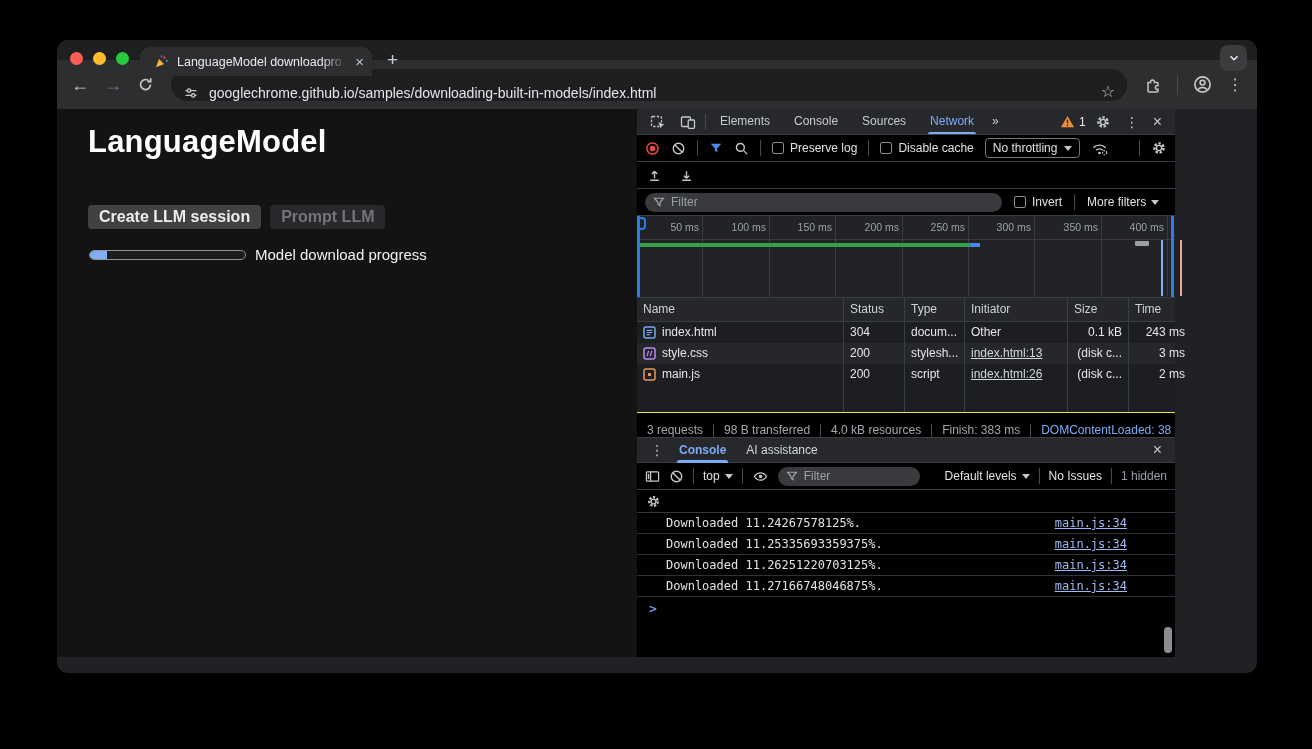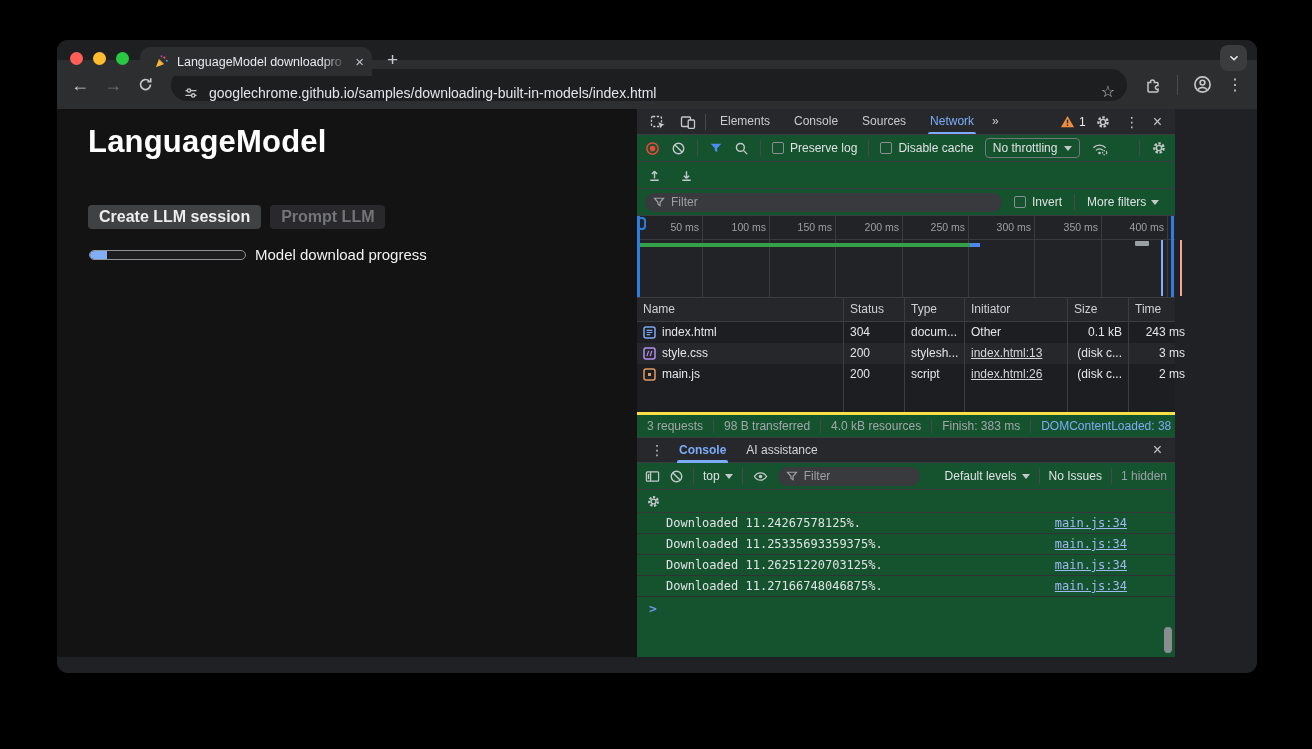--- a/index.html
+++ b/index.html
@@ -32,21 +32,21 @@
   .page-buttons { position:absolute; left:31px; top:96px; display:flex; gap:9px; }
   .btn { font-size:16px; font-weight:600; padding:3px 11px; border-radius:4px; border:none; font-family:"Liberation Sans",sans-serif; }
   .btn-primary { background:#404142; color:#ededed; }
   .btn-disabled { background:#29292b; color:#747578; }
   .progress-row { position:absolute; left:32px; top:137px; display:flex; align-items:center; gap:9px; }
   .progress { width:157px; height:10px; border:1px solid #8f9296; border-radius:6px; background:#1c1c1d; overflow:hidden; }
   .progress-fill { height:100%; background:#82aef6; border-radius:6px 0 0 6px; }
   .progress-label { font-size:15px; color:#f2f2f2; }
 
   
-  .devtools { width:538px; background:#14532d; display:flex; flex-direction:column; color:#dfe1e4; font-size:12px; position:relative; }
+  .devtools { width:538px; background:#000000; display:flex; flex-direction:column; color:#dfe1e4; font-size:12px; position:relative; }
   .row-b { border-bottom:1px solid #3a3d41; }
   .vdiv { width:1px; height:16px; background:#46494d; flex:none; }
   .gray { color:#9aa0a6; }
   .caret { width:0; height:0; border-left:4px solid transparent; border-right:4px solid transparent; border-top:5px solid #c6c9cc; display:inline-block; margin-left:5px; }
   .checkbox { width:12px; height:12px; border:1.5px solid #8b8f94; border-radius:2px; flex:none; display:inline-block; }
   .ic { display:block; flex:none; }
 
   
   .dt-tabbar { height:26px; background:#27282c; display:flex; align-items:center; padding:0 8px; gap:4px; }
   .dt-tab { padding:0 10px; line-height:25px; color:#c8cbce; position:relative; }
@@ -96,21 +96,21 @@
   .trow { height:21px; }
   .trow .cell { line-height:21px; font-size:12px; color:#e4e6e9; }
   .trow.odd { background:#1d1e22; } .trow.even { background:#26272b; }
   .name-cell { display:flex; align-items:center; gap:6px; }
   .r-right { text-align:right; }
   .init-link { color:#d3d6da; text-decoration:underline; }
   .tfiller { flex:1; background:#1d1e22; }
   .tfiller .cell { height:100%; }
 
   
-  .summary { height:25px; border-top:3px solid #fde047; display:flex; align-items:center; overflow:hidden; }
+  .summary { height:25px; border-top:1px solid #fde047; display:flex; align-items:flex-end; overflow:hidden; }
   .sum-item { padding:0 10px; color:#a3a7ac; white-space:nowrap; }
   .sum-item.blue { color:#7cacf8; }
 
   
   .drawer-header { height:26px; background:#27282c; border-top:1px solid #3a3d41; border-bottom:1px solid #3a3d41; display:flex; align-items:center; padding:0 8px; }
   .drw-tab { padding:0 10px; line-height:25px; color:#d3d6da; position:relative; }
   .drw-tab.active { color:#7cacf8; font-weight:600; }
   .drw-tab.active::after { content:""; position:absolute; left:8px; right:8px; bottom:0; height:2.5px; background:#7cacf8; border-radius:2px 2px 0 0; }
   .console-toolbar { height:27px; display:flex; align-items:center; padding:0 8px; gap:9px; }
   .ctx { display:flex; align-items:center; color:#dfe1e4; }

